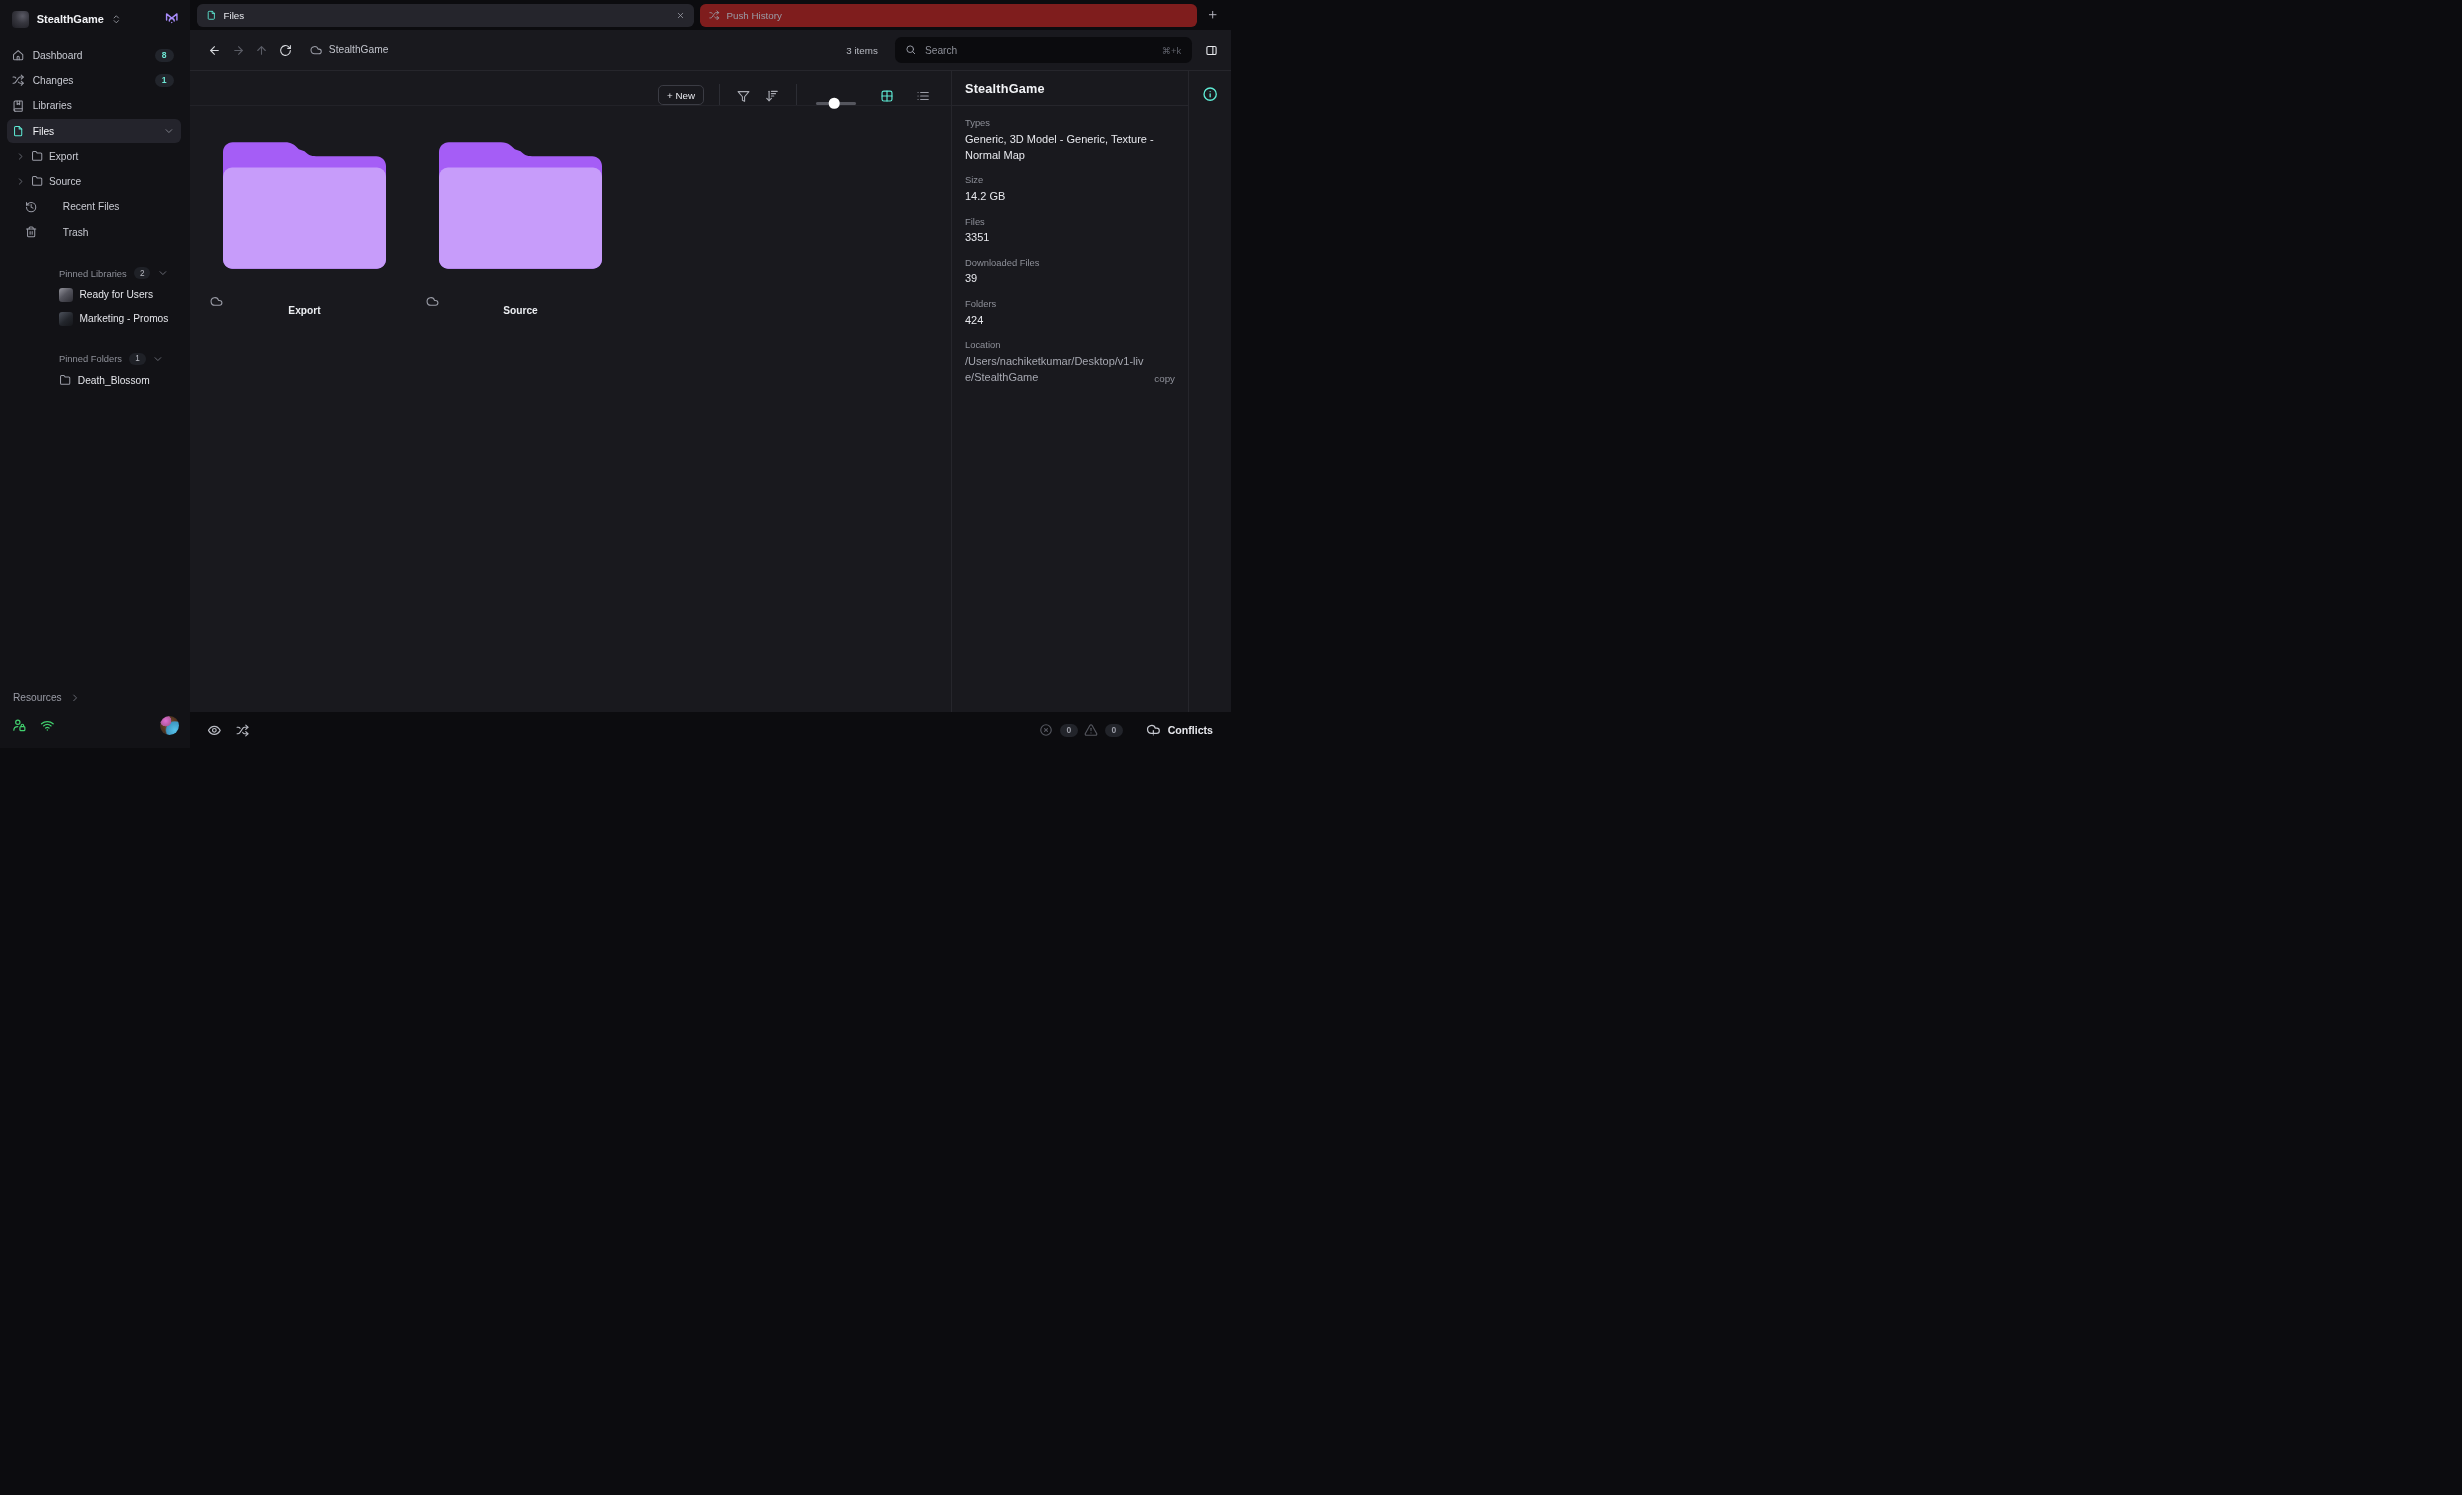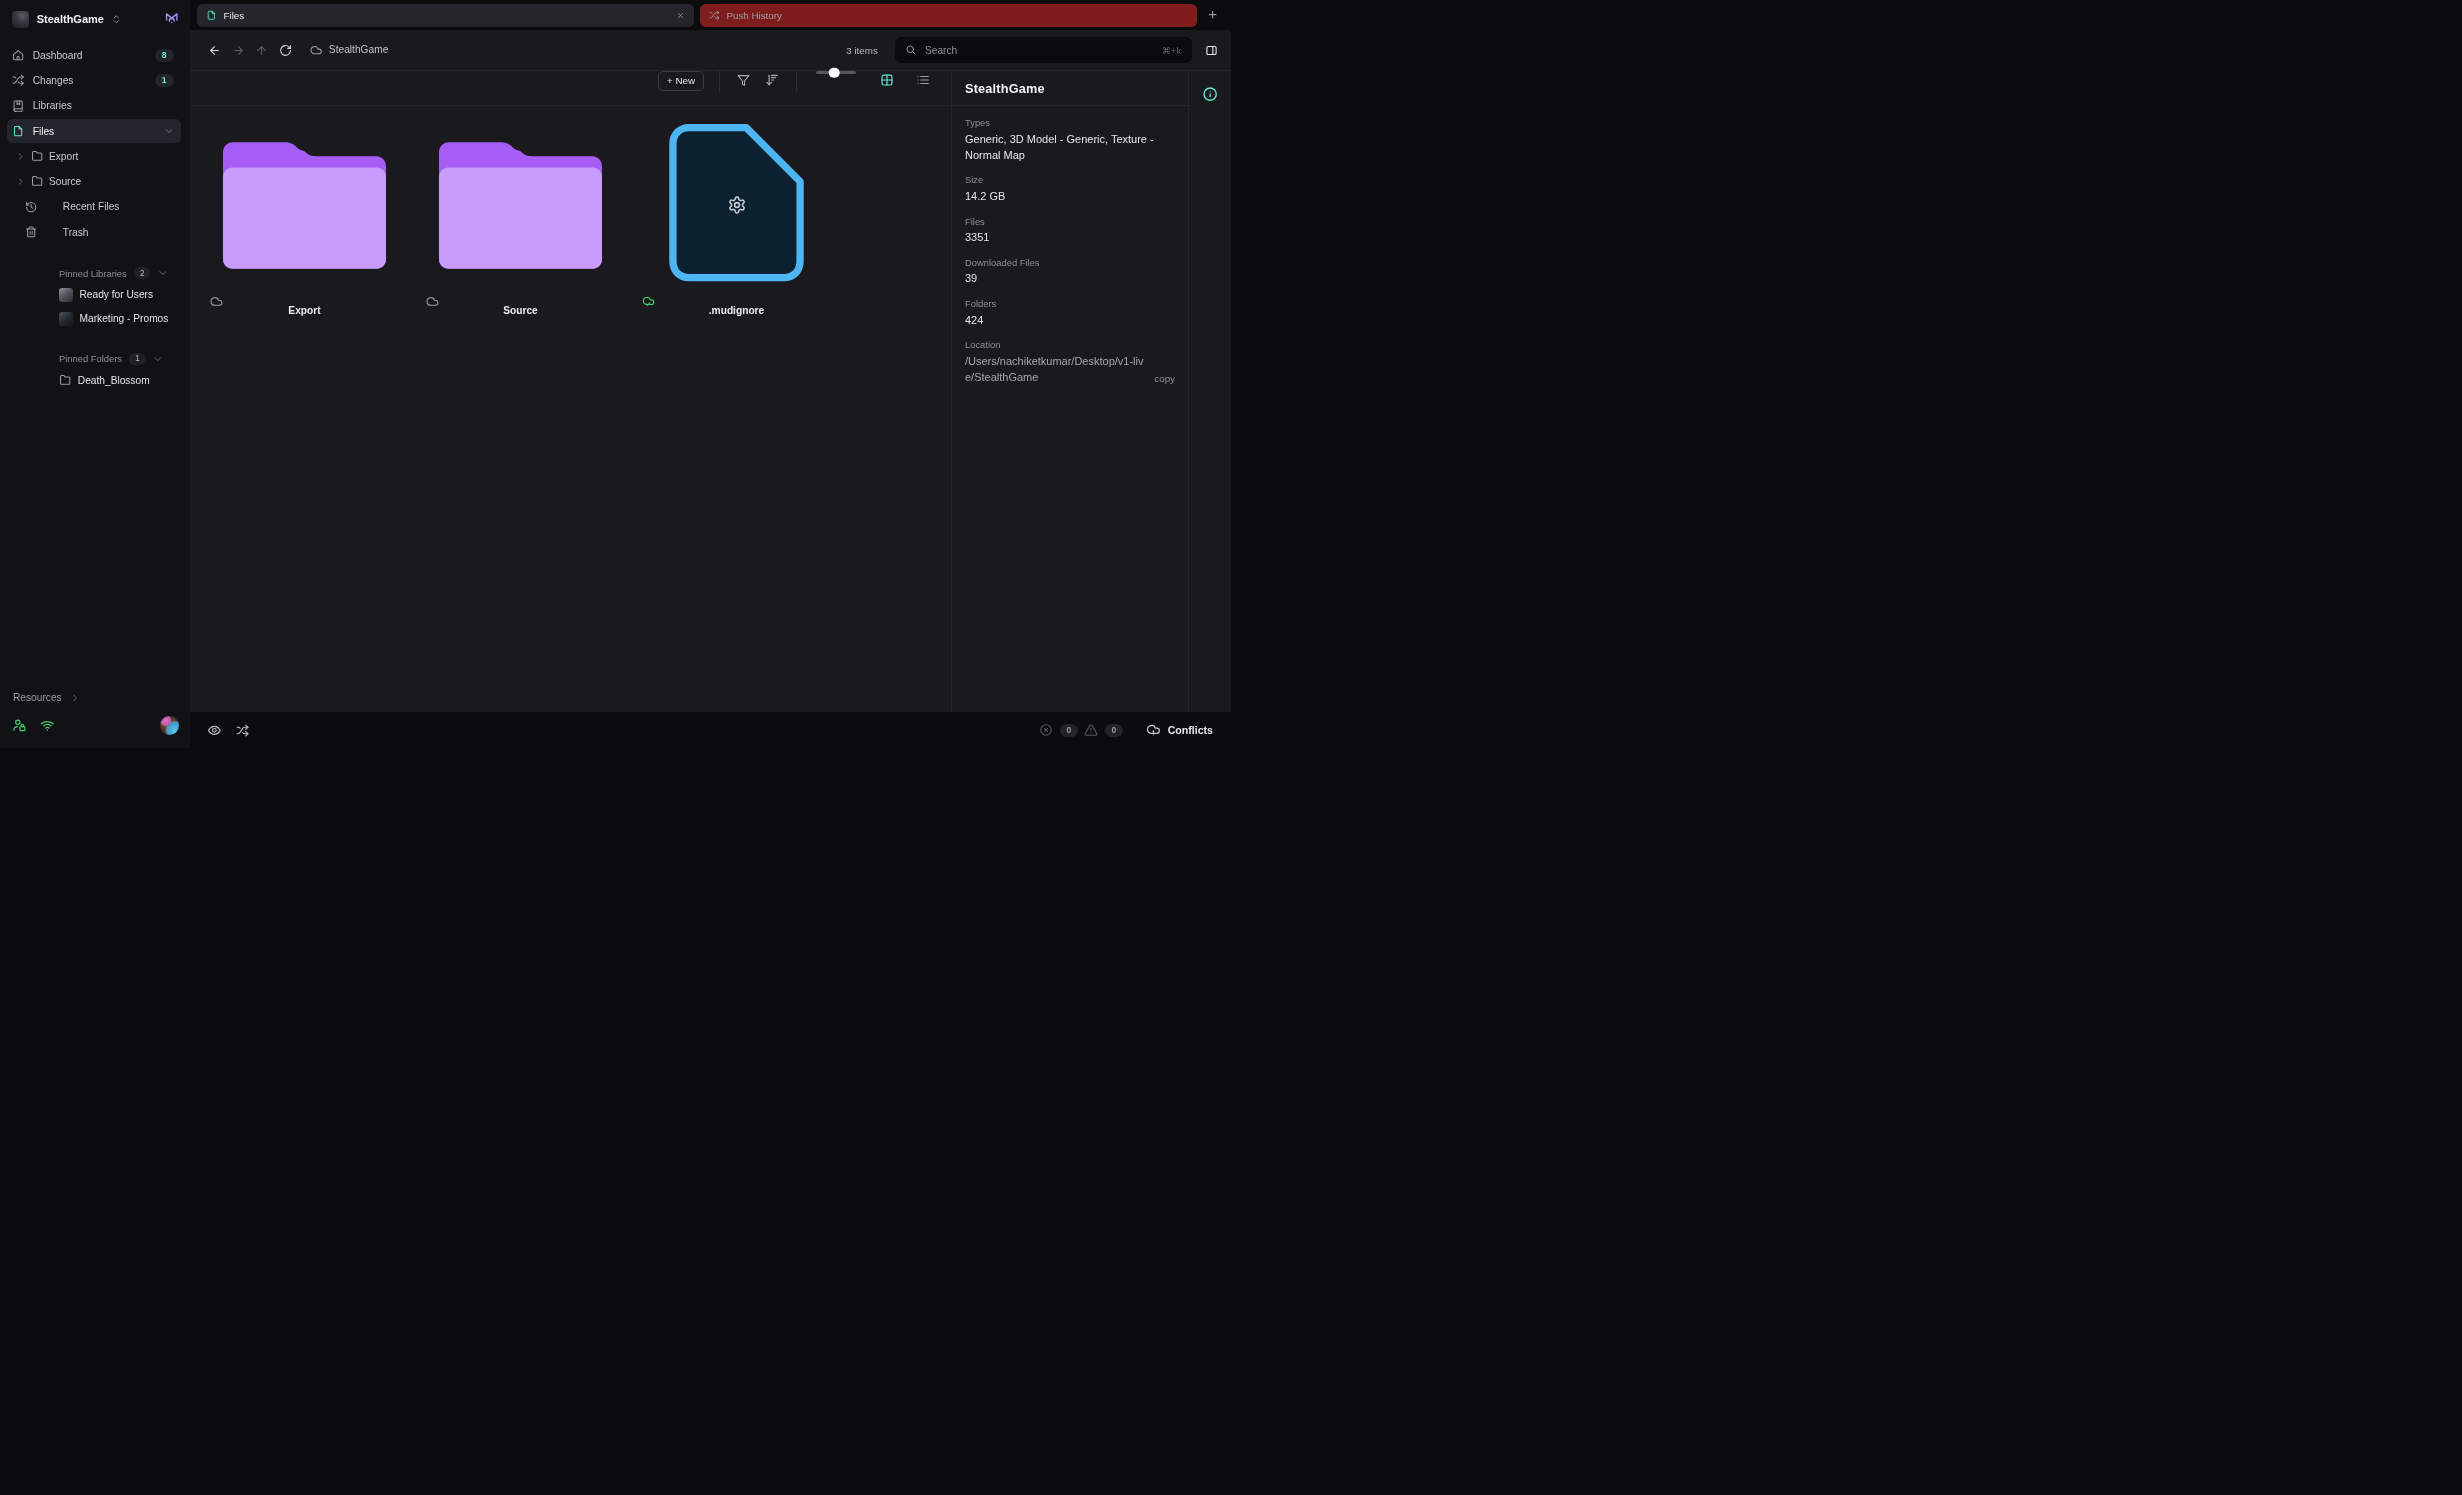--- a/index.html
+++ b/index.html
@@ -88,21 +88,21 @@
                padding:0 10.6px; gap:8.2px; flex:none; }
   .searchbox .si { color:#9a9ca6; flex:none; }
   .searchbox input { flex:1; background:transparent; border:none; outline:none; color:#e5e6ea; font-size:10.2px;
                      font-family:inherit; min-width:0; }
   .searchbox input::placeholder { color:#8e9099; }
   .search-kbd { font-size:9.4px; color:#5e6069; flex:none; }
   .panel-toggle { margin-left:10.6px; color:#e9eaee; }
 
   .card-body { flex:1; display:flex; min-height:0; }
   .content { flex:1; min-width:0; display:flex; flex-direction:column; }
-  .content-toolbar { height:35px; flex:none; display:flex; align-items:flex-start; justify-content:flex-end;
+  .content-toolbar { height:35px; flex:none; display:flex; align-items:flex-end; justify-content:flex-end;
                      padding-right:19px; gap:10.6px; border-bottom:0.8px solid #222228; }
   .new-btn { height:19.6px; padding:0 8.2px; border-radius:4.9px; border:0.8px solid #3b3c44; background:transparent;
              color:#e8e9ee; font-size:9.8px; font-family:inherit; cursor:pointer; }
   .vsep { width:0.8px; height:21px; background:#2c2d34; margin:0 4.1px; }
   .icon-btn { background:none; border:none; padding:0; display:flex; align-items:center; justify-content:center;
               width:18px; height:18px; cursor:pointer; color:#aaacb4; }
   .zoom-slider { width:40px; height:3.3px; background:#55565e; border-radius:1.6px; position:relative; margin:0 4.9px; }
   .zoom-thumb { width:10.6px; height:10.6px; background:#ffffff; border-radius:50%; position:absolute;
                 left:46%; top:50%; transform:translate(-50%,-50%); }
   .view-grid { color:#5eead4; margin-left:6.5px; }
@@ -559,38 +559,20 @@
               </svg>
             </div>
             <div class="cell-footer">
               <svg class="ic sync-icon sync-grey" width="13" height="13" viewBox="0 0 16 16">
                   <use href="#i-cloud"></use>
                 </svg>
               <div class="cell-label">Source</div>
             </div>
           </div>
 
-          <div class="cell">
-            <div class="thumb-zone">
-              <div class="file-shape">
-                <svg width="139" height="163" viewBox="0 0 170 200">
-                  <path d="M27 7 H97 L163 73 V171 C163 183 155 191 143 191 H27 C15 191 7 183 7 171 V27 C7 15 15 7 27 7 Z" fill="#0c2130" stroke="#4db5f2" stroke-width="9" stroke-linejoin="round"></path>
-                </svg>
-                <svg class="ic gear-overlay" width="19" height="19" viewBox="0 0 23 23">
-                    <use href="#i-gear"></use>
-                  </svg>
-              </div>
-            </div>
-            <div class="cell-footer">
-              <svg class="ic sync-icon sync-green" width="13" height="13" viewBox="0 0 16 16">
-                  <use href="#i-cloud-check"></use>
-                </svg>
-              <div class="cell-label">.mudignore</div>
-            </div>
-          </div>
 
         </div>
       </div>
 
       <div class="panel">
         <div class="panel-title">StealthGame</div>
         <div class="fields">
           <div class="field">
             <div class="f-label">Types</div>
             <div class="f-value">Generic, 3D Model - Generic, Texture - Normal Map</div>

